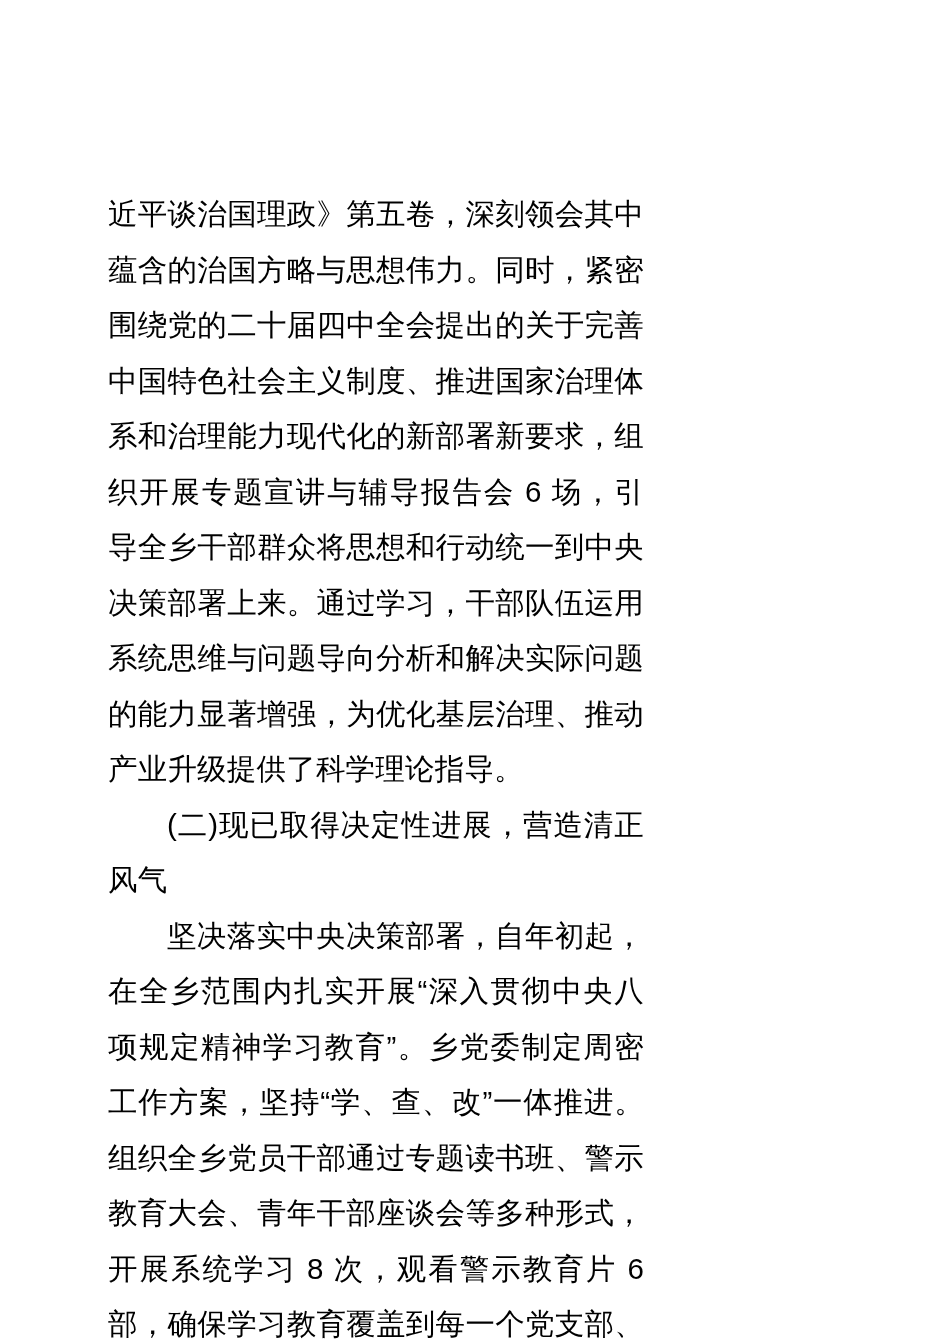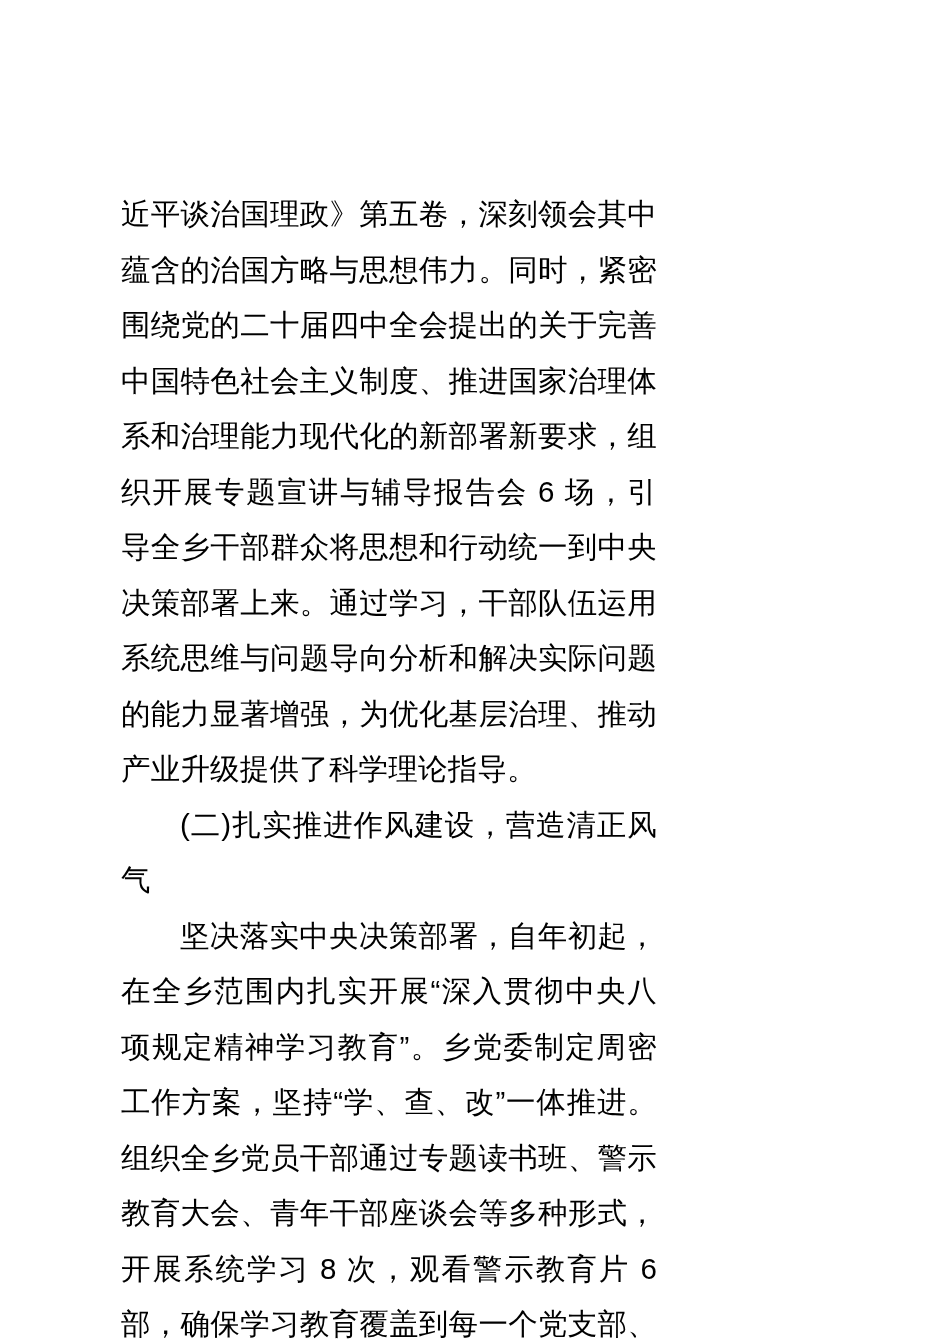--- a/index.html
+++ b/index.html
@@ -14,21 +14,20 @@
     color: #000000;
     overflow: hidden;
   }
   .page {
     position: relative;
     width: 752px;
     height: 1344px;
     background: #ffffff;
     box-sizing: border-box;
     padding: 186px 108px 0 108px;
-    margin-left: 13px;
   }
   .doc-body {
     font-size: 29.5px;
     line-height: 55.5px;
     letter-spacing: 0.2px;
     text-align: justify;
     text-justify: inter-ideograph;
   }
   .para {
     margin: 0;
@@ -46,16 +45,16 @@
     text-indent: 2em;
     margin: 0;
   }
 </style>
 </head>
 <body>
 
 <div class="page">
   <div class="doc-body">
     <p class="para para-continued">近平谈治国理政》第五卷，深刻领会其中蕴含的治国方略与思想伟力。同时，紧密围绕党的二十届四中全会提出的关于完善中国特色社会主义制度、推进国家治理体系和治理能力现代化的新部署新要求，组织开展专题宣讲与辅导报告会 6 场，引导全乡干部群众将思想和行动统一到中央决策部署上来。通过学习，干部队伍运用系统思维与问题导向分析和解决实际问题的能力显著增强，为优化基层治理、推动产业升级提供了科学理论指导。</p>
-    <p class="para heading-sub">(二)扎实推进作风建设，营造清正风气</p>
+    <p class="para heading-sub">(二)现已取得决定性进展，营造清正风气</p>
     <p class="para para-indent">坚决落实中央决策部署，自年初起，在全乡范围内扎实开展“深入贯彻中央八项规定精神学习教育”。乡党委制定周密工作方案，坚持“学、查、改”一体推进。组织全乡党员干部通过专题读书班、警示教育大会、青年干部座谈会等多种形式，开展系统学习 8 次，观看警示教育片 6 部，确保学习教育覆盖到每一个党支部、每一名党员。坚持刀刃向内，深入查摆问题。乡领导班子带头查摆问题 42 个，其中需集中整治的 2 个重难点问题已建立专项台账，明确责任领导与整改时限，现已取得决定性进展;立行立改问题 40 个，均已整改到位并形成长效机制。通过学习教育，全乡干部工作作风持续好转，服务意识明显增强，累计为群众解决“急难愁盼”问题 150 余件，群众满意</p>
   </div>
 </div>
 
 </body></html>

